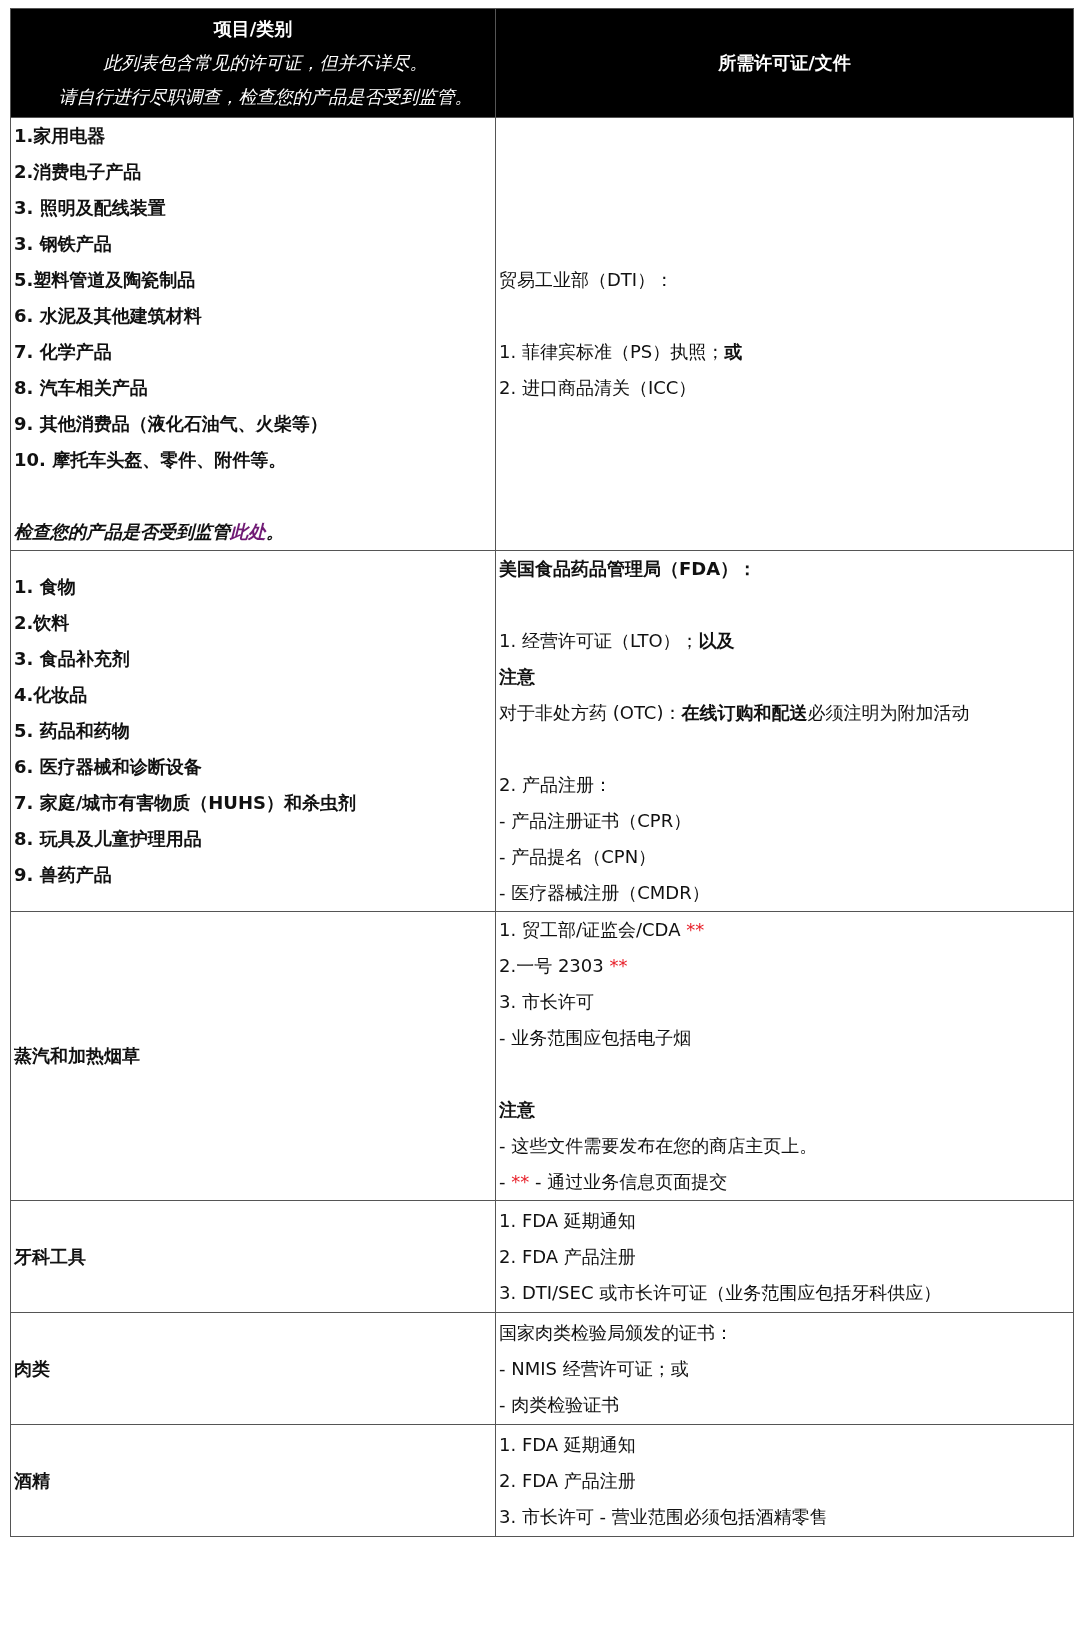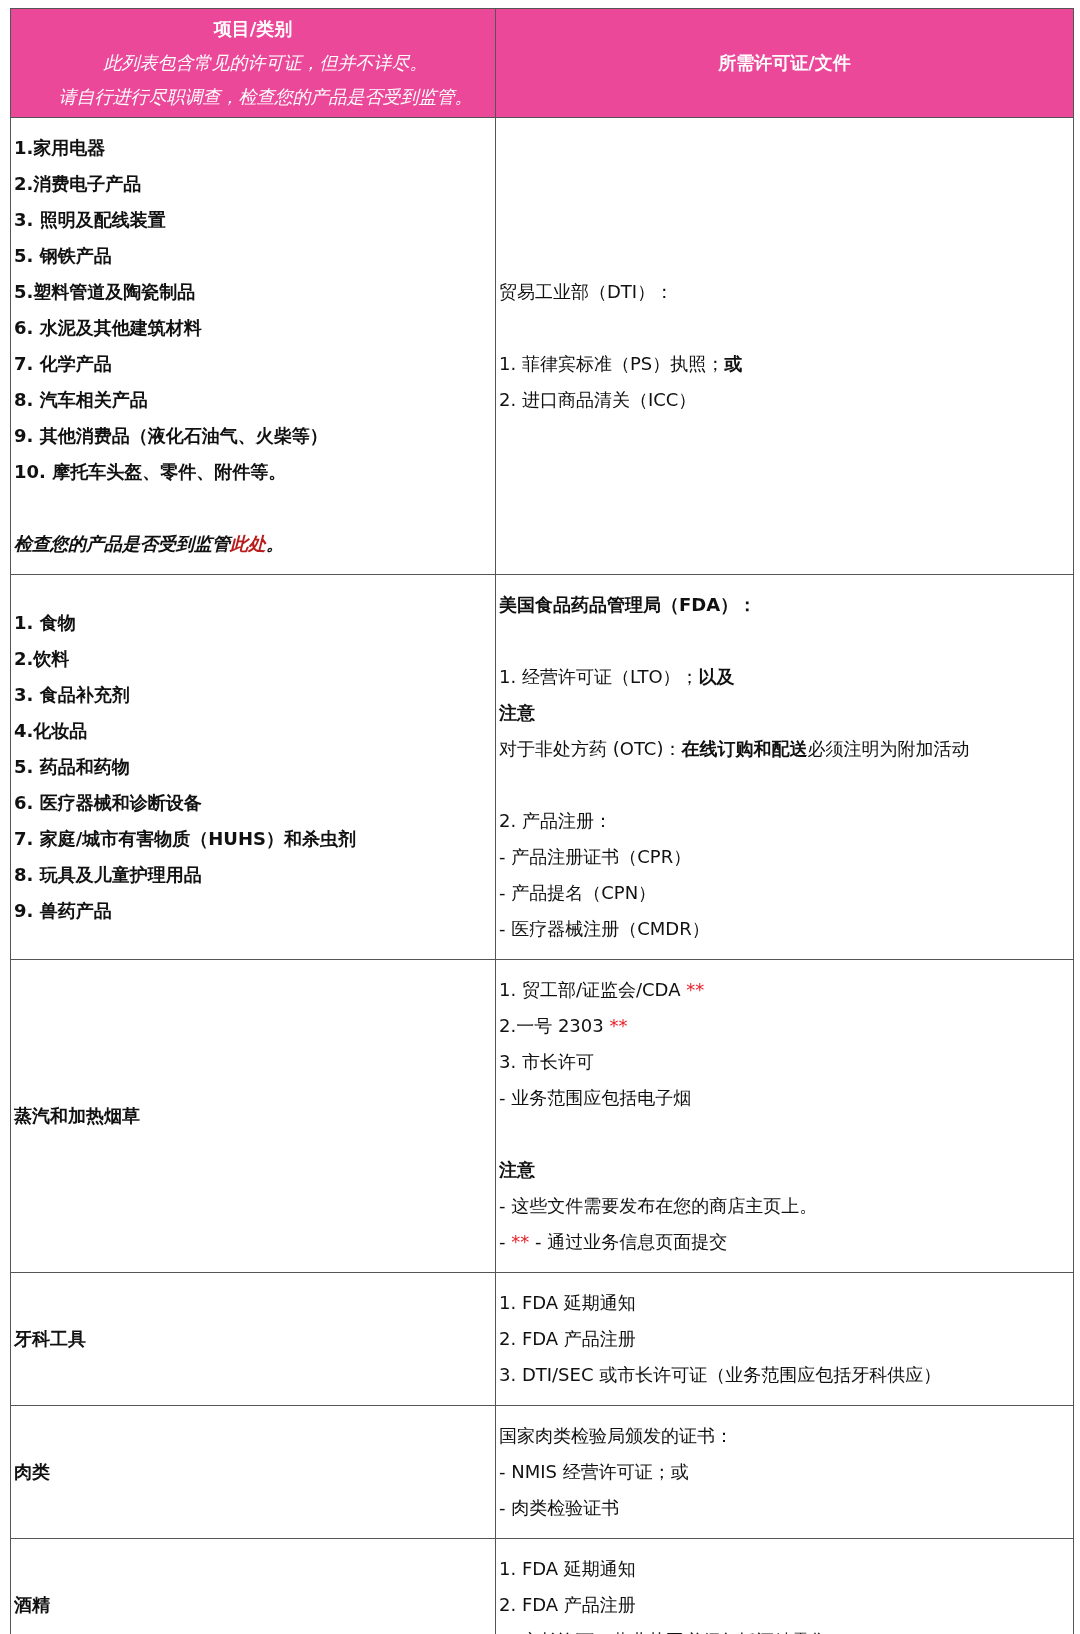--- a/index.html
+++ b/index.html
@@ -1,30 +1,30 @@
 <!DOCTYPE html>
 <html><head>
 <meta charset="utf-8">
 <style>
   html, body { margin: 0; padding: 0; background: #ffffff; }
   body { width: 1080px; height: 1634px; overflow: hidden; font-family: "DejaVu Sans", "Liberation Sans", sans-serif; color: #111; }
   .table-wrap { position: absolute; left: 10px; top: 8px; width: 1063px; }
   table { border-collapse: collapse; width: 1063px; table-layout: fixed; }
   col.c1 { width: 485px; }
   col.c2 { width: 578px; }
-  td, th { border: 1.5px solid #555; padding: 12px 3px; vertical-align: middle; font-size: 18px; line-height: 36px; }
-  th { background: #ec4899; color: #fff; font-weight: bold; text-align: center; height: 108px; padding: 0; }
+  td, th { border: 1.5px solid #555; padding: 0 3px; vertical-align: middle; font-size: 18px; line-height: 36px; }
+  th { background: #000000; color: #fff; font-weight: bold; text-align: center; height: 108px; padding: 0; }
   th .sub { font-style: italic; font-weight: normal; display: block; line-height: 34px; padding-left: 25px; }
   th .title { display: block; line-height: 34px; }
   td.left { font-weight: bold; }
   .line { display: block; white-space: nowrap; min-height: 36px; }
   .b { font-weight: bold; }
   .red { color: #e8202a; font-weight: normal; }
   .italic-note { font-style: italic; font-weight: bold; }
-  .link { color: #b91c1c; cursor: pointer; margin-top: 42px; }
+  .link { color: #701a75; cursor: pointer; margin-top: 42px; }
   .blank { display: block; height: 36px; }
   .right .line { font-weight: normal; }
 </style>
 </head>
 <body>
 
 <div class="table-wrap">
 <table>
   <colgroup>
         <col class="c1">
@@ -42,21 +42,21 @@
       </th>
     </tr>
   </thead>
   <tbody>
 
     <tr style="height:418px;">
       <td class="left">
         <span class="line">1.家用电器</span>
         <span class="line">2.消费电子产品</span>
         <span class="line">3. 照明及配线装置</span>
-        <span class="line">5. 钢铁产品</span>
+        <span class="line">3. 钢铁产品</span>
         <span class="line">5.塑料管道及陶瓷制品</span>
         <span class="line">6. 水泥及其他建筑材料</span>
         <span class="line">7. 化学产品</span>
         <span class="line">8. 汽车相关产品</span>
         <span class="line">9. 其他消费品（液化石油气、火柴等）</span>
         <span class="line">10. 摩托车头盔、零件、附件等。</span>
         <span class="blank"></span>
         <span class="line italic-note"><span>检查您的产品是否受到监管</span><span class="link">此处</span><span>。</span></span>
       </td>
       <td class="right">

